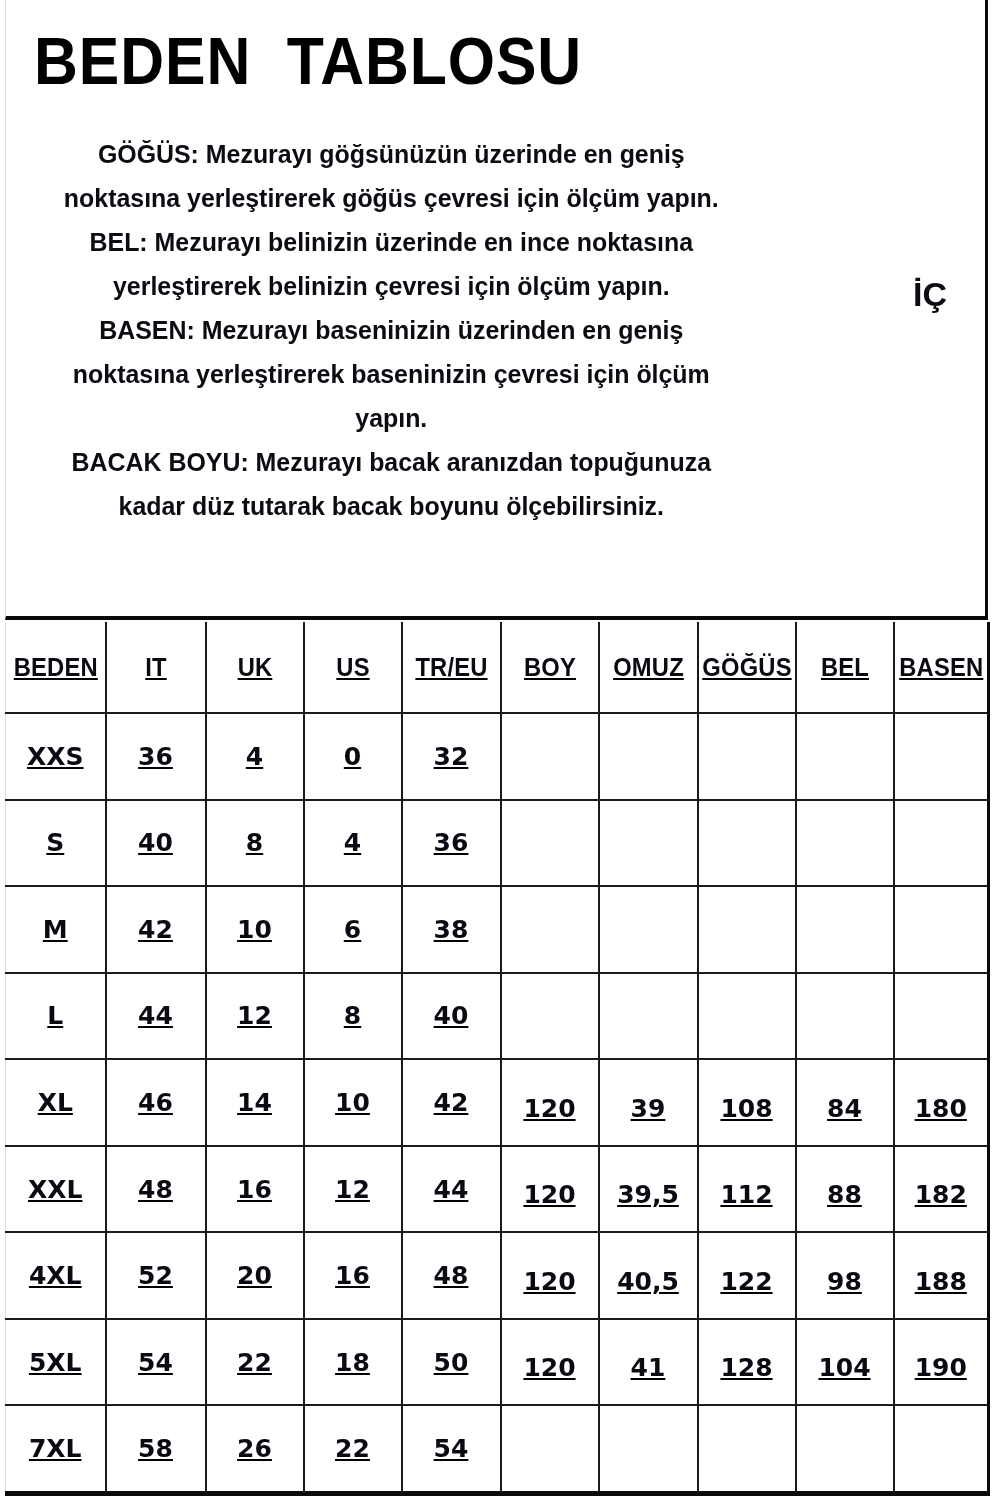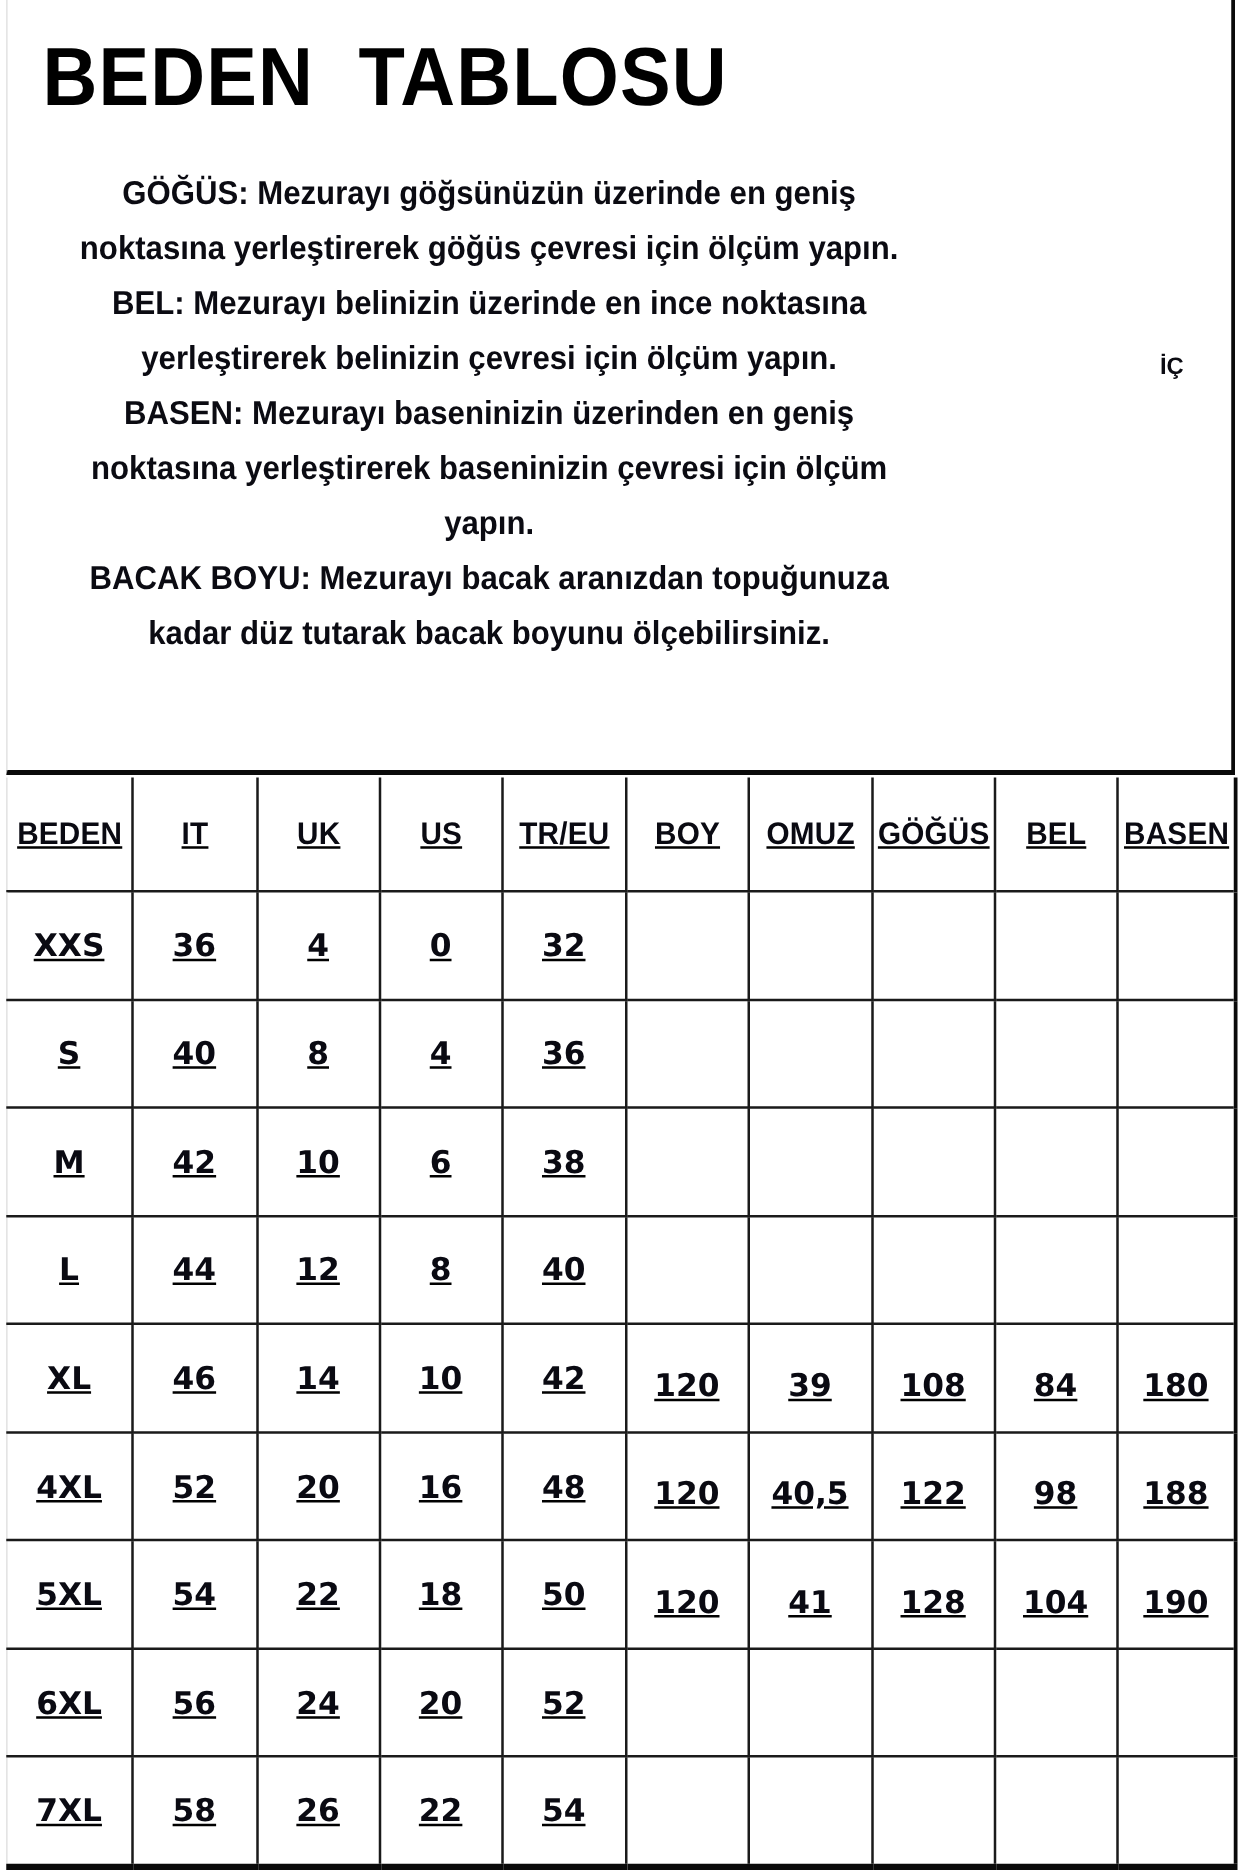--- a/index.html
+++ b/index.html
@@ -71,21 +71,21 @@
   }
   .instr-line {
     display: block;
   }
   .tail-mark {
     position: absolute;
     right: 38px;
     top: 272px;
     font-family: "Liberation Sans Narrow", "Liberation Sans", sans-serif;
     font-weight: bold;
-    font-size: 19px;
+    font-size: 34px;
     line-height: 44px;
     color: #0b0b12;
   }
 
   
   .size-table-wrap {
     position: absolute;
     left: 5px;
     top: 622px;
     width: 983px;
@@ -271,20 +271,32 @@
             <td>14</td>
             <td>10</td>
             <td>42</td>
             <td class="meas">120</td>
             <td class="meas">39</td>
             <td class="meas">108</td>
             <td class="meas">84</td>
             <td class="meas">180</td>
           </tr>
           <tr class="data-row">
+            <td>XXL</td>
+            <td>48</td>
+            <td>16</td>
+            <td>12</td>
+            <td>44</td>
+            <td class="meas">120</td>
+            <td class="meas">39,5</td>
+            <td class="meas">112</td>
+            <td class="meas">88</td>
+            <td class="meas">182</td>
+          </tr>
+          <tr class="data-row">
             <td>4XL</td>
             <td>52</td>
             <td>20</td>
             <td>16</td>
             <td>48</td>
             <td class="meas">120</td>
             <td class="meas">40,5</td>
             <td class="meas">122</td>
             <td class="meas">98</td>
             <td class="meas">188</td>
@@ -295,32 +307,20 @@
             <td>22</td>
             <td>18</td>
             <td>50</td>
             <td class="meas">120</td>
             <td class="meas">41</td>
             <td class="meas">128</td>
             <td class="meas">104</td>
             <td class="meas">190</td>
           </tr>
           <tr class="data-row">
-            <td>6XL</td>
-            <td>56</td>
-            <td>24</td>
-            <td>20</td>
-            <td>52</td>
-            <td class="meas"></td>
-            <td class="meas"></td>
-            <td class="meas"></td>
-            <td class="meas"></td>
-            <td class="meas"></td>
-          </tr>
-          <tr class="data-row">
             <td>7XL</td>
             <td>58</td>
             <td>26</td>
             <td>22</td>
             <td>54</td>
             <td class="meas"></td>
             <td class="meas"></td>
             <td class="meas"></td>
             <td class="meas"></td>
             <td class="meas"></td>

